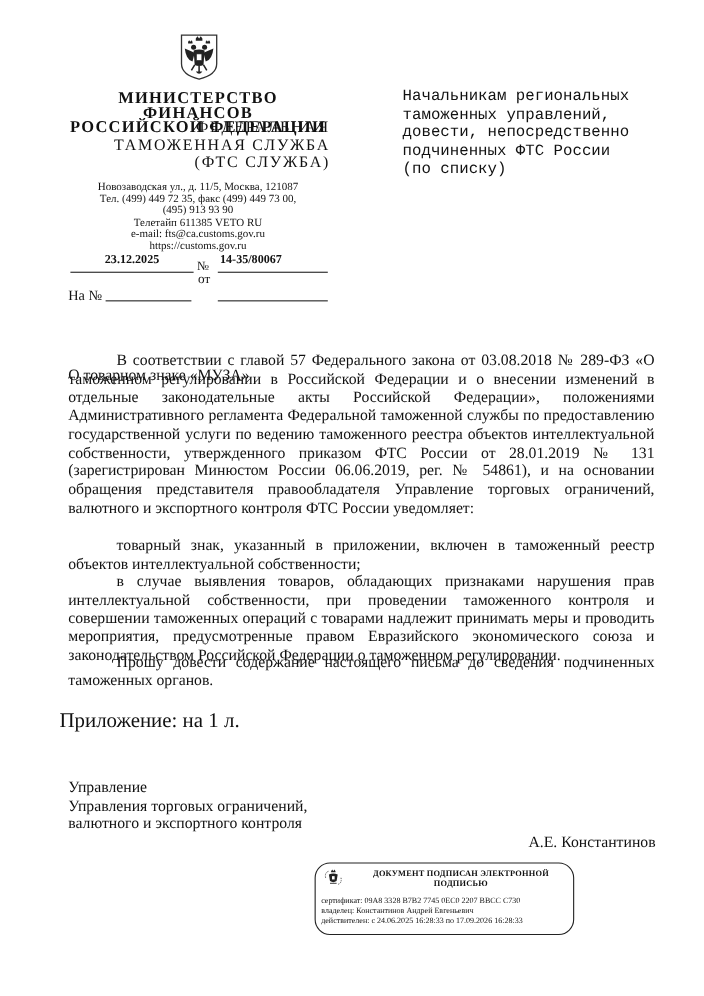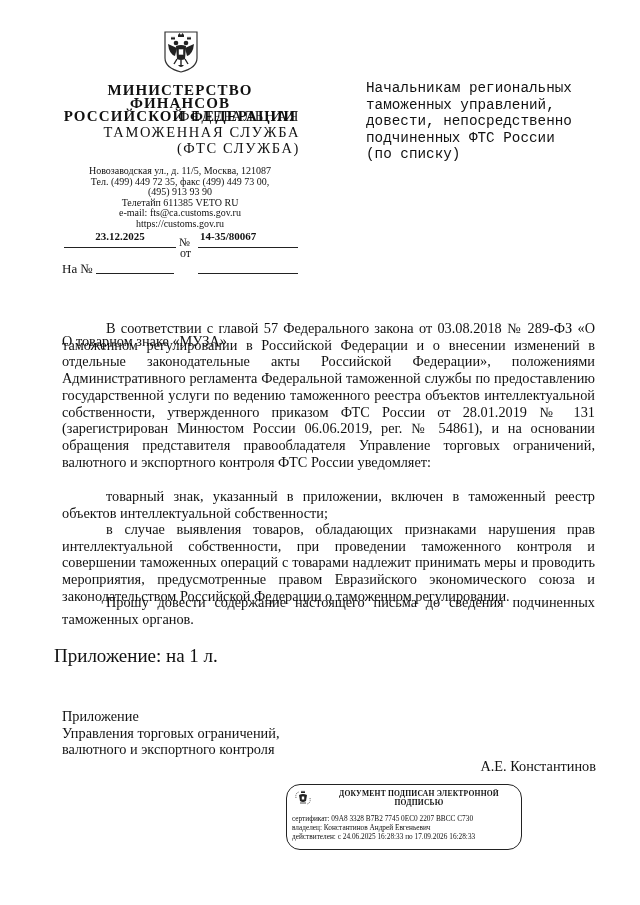--- a/index.html
+++ b/index.html
@@ -218,21 +218,21 @@
 <div class="abs subject">О товарном знаке «МУЗА»</div>
 
 <div class="abs body-text p1"><span class="indent"></span><span>В соответствии с главой 57 Федерального закона от 03.08.2018 № 289-ФЗ «О таможенном регулировании в Российской Федерации и о внесении изменений в отдельные законодательные акты Российской Федерации», положениями Административного регламента Федеральной таможенной службы по предоставлению государственной услуги по ведению таможенного реестра объектов интеллектуальной собственности, утвержденного приказом ФТС России от 28.01.2019 № 131 (зарегистрирован Минюстом России 06.06.2019, рег. № 54861), и на основании обращения представителя правообладателя Управление торговых ограничений, валютного и экспортного контроля ФТС России уведомляет:</span></div>
 <div class="abs body-text p2"><span class="indent"></span><span>товарный знак, указанный в приложении, включен в таможенный реестр объектов интеллектуальной собственности;</span></div>
 <div class="abs body-text p3"><span class="indent"></span><span>в случае выявления товаров, обладающих признаками нарушения прав интеллектуальной собственности, при проведении таможенного контроля и совершении таможенных операций с товарами надлежит принимать меры и проводить мероприятия, предусмотренные правом Евразийского экономического союза и законодательством Российской Федерации о таможенном регулировании.</span></div>
 <div class="abs body-text p4"><span class="indent"></span><span>Прошу довести содержание настоящего письма до сведения подчиненных таможенных органов.</span></div>
 
 <div class="abs attachment">Приложение: на 1 л.</div>
 
 <div class="abs signer-position">
-  <div>Приложение</div>
+  <div>Управление</div>
   <div>Управления торговых ограничений,</div>
   <div>валютного и экспортного контроля</div>
 </div>
 <div class="abs signer-name">А.Е. Константинов</div>
 
 <div class="abs stamp">
   <div class="abs stamp-icon">
     <svg width="20" height="18" viewBox="0 0 20 18">
       <path d="M3 9 Q2 4 6 3" fill="none" stroke="#333" stroke-width="0.8" stroke-dasharray="1 1"></path>
       <path d="M17 9 Q18 14 14 15" fill="none" stroke="#333" stroke-width="0.8" stroke-dasharray="1 1"></path>

